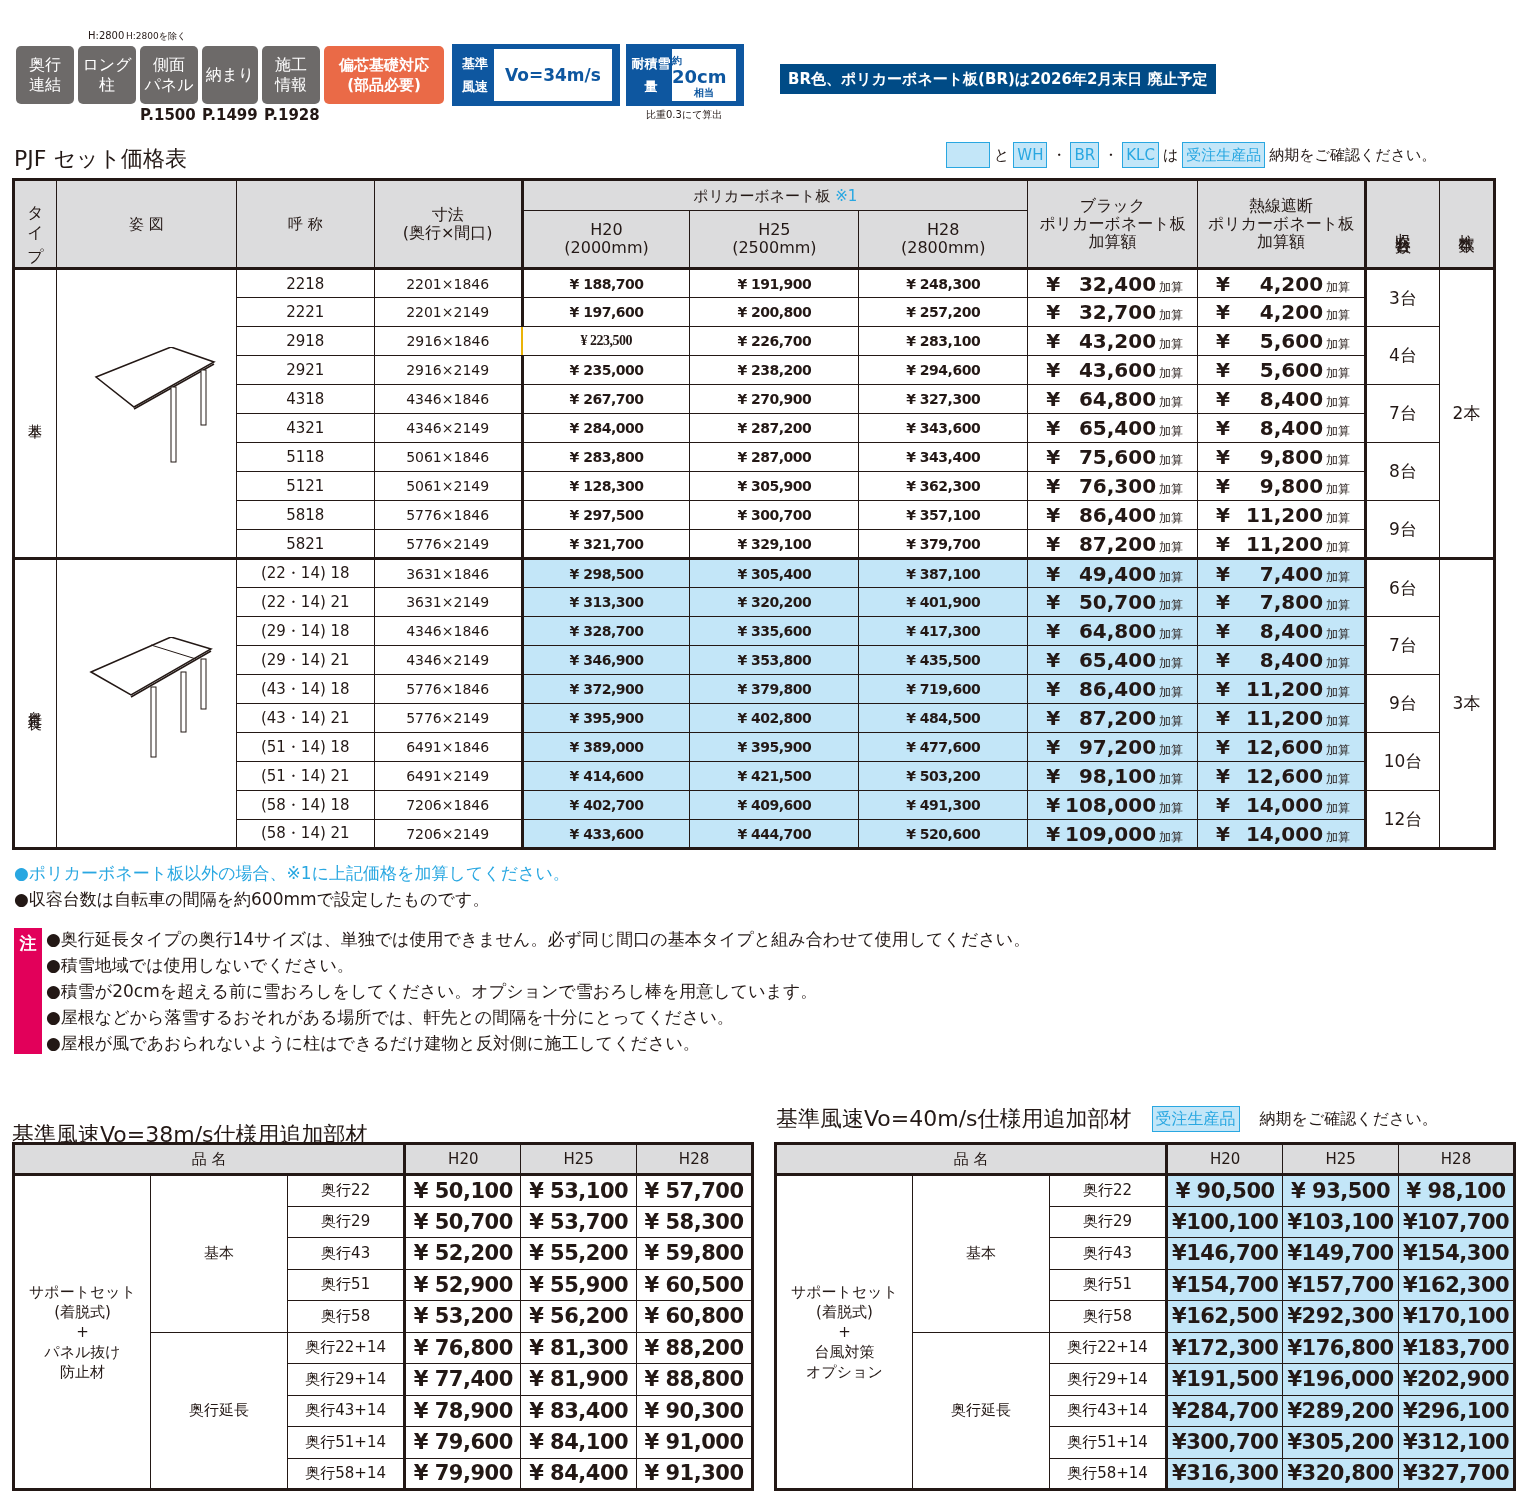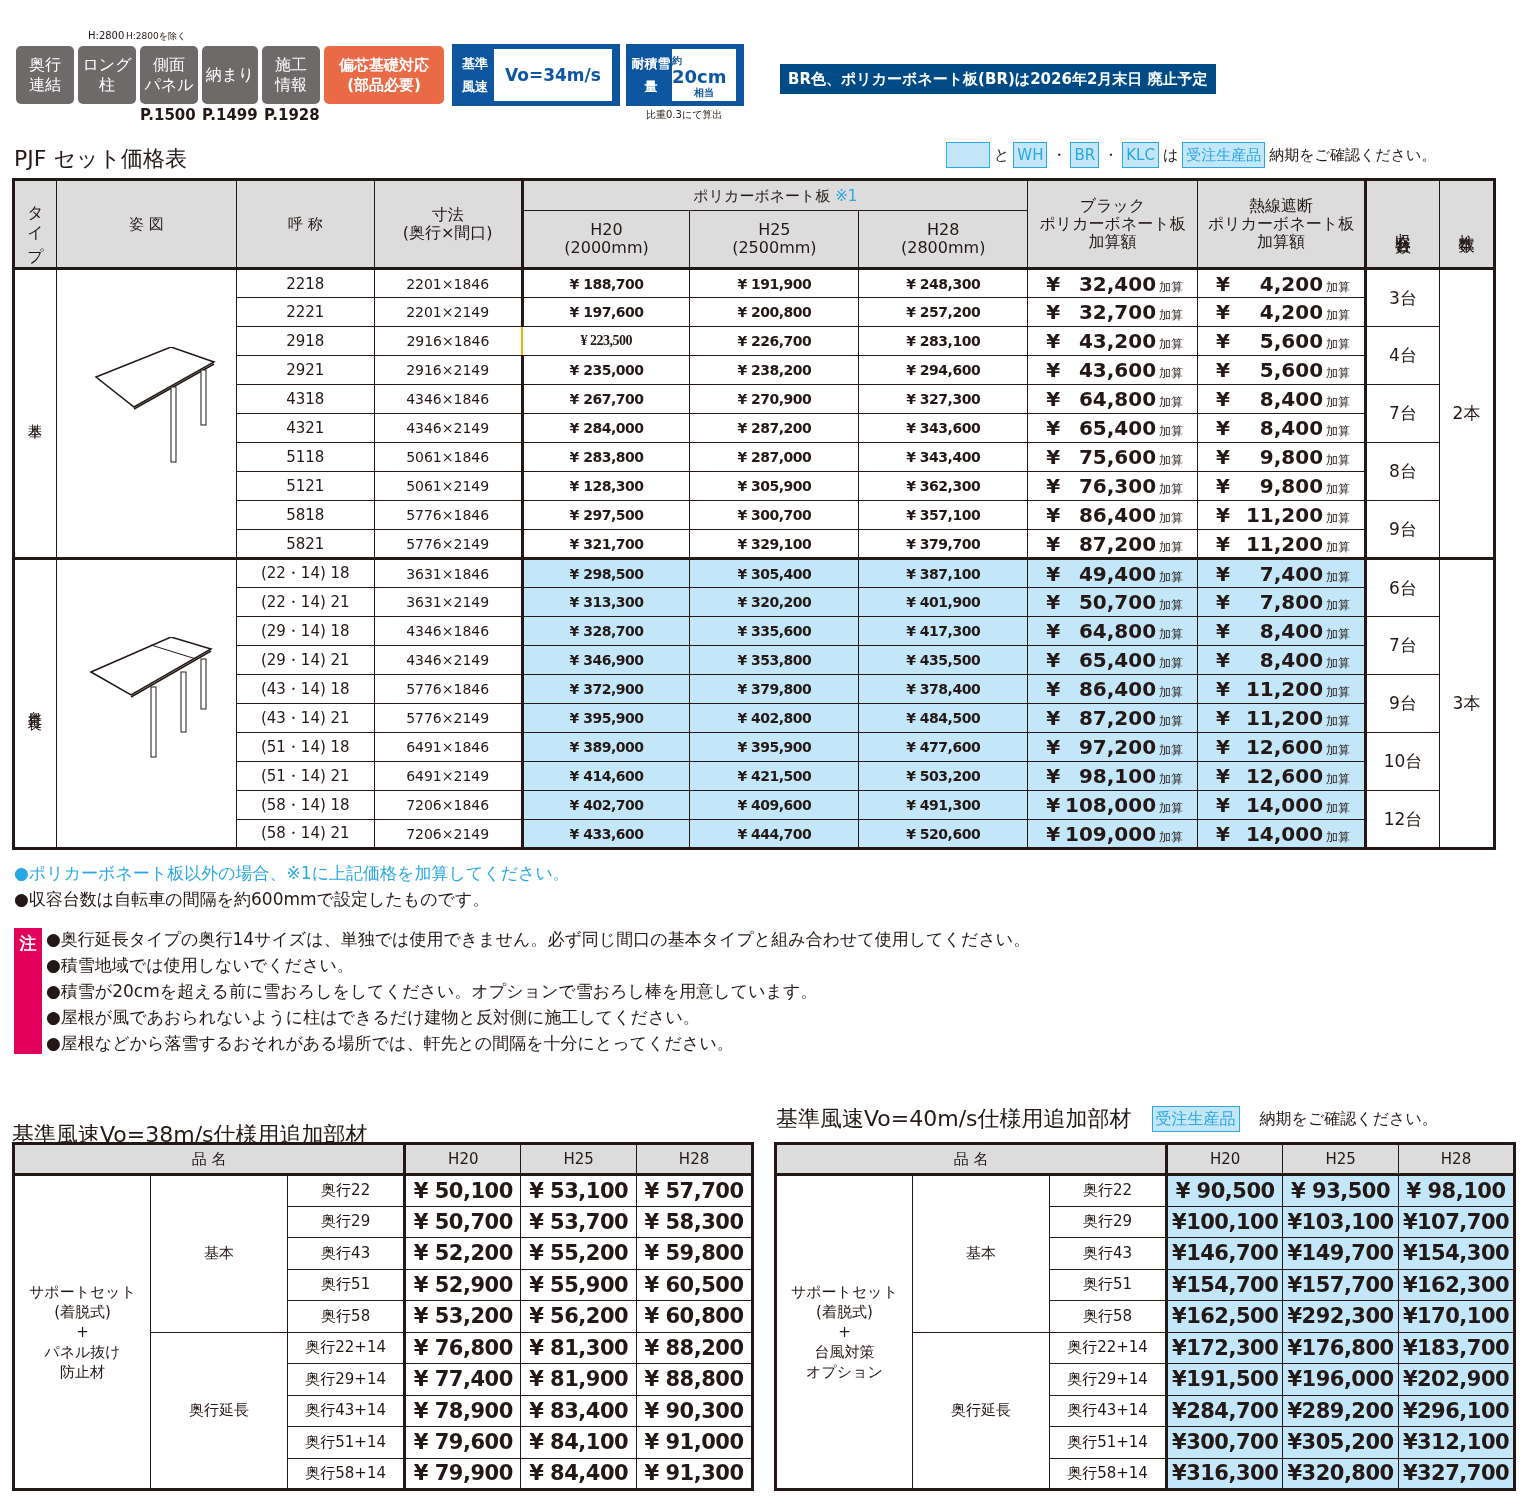--- a/index.html
+++ b/index.html
@@ -453,21 +453,21 @@
             <span style="margin-left:auto;">8,400</span>
             <span class="k">加算</span>
           </div>
         </td>
       </tr>
       <tr>
         <td style="font-size:15px;">(43・14) 18</td>
         <td class="dim">5776×1846</td>
         <td class="price blue" style="border-left:3px solid #231815;">¥ 372,900</td>
         <td class="price blue">¥ 379,800</td>
-        <td class="price blue">¥ 378,400</td>
+        <td class="price blue">¥ 719,600</td>
         <td class="blue">
           <div class="add">
             <span>¥</span>
             <span style="margin-left:auto;">86,400</span>
             <span class="k">加算</span>
           </div>
         </td>
         <td class="blue">
           <div class="add">
             <span>¥</span>
@@ -587,22 +587,22 @@
     </tbody>
 </table>
 
 <div class="notes" style="left:14px;top:860px;color:#29a7e1;">●ポリカーボネート板以外の場合、※1に上記価格を加算してください。</div>
 <div class="notes" style="left:14px;top:886px;">●収容台数は自転車の間隔を約600mmで設定したものです。</div>
 <div class="chu">注</div>
 <div class="notes" style="left:46px;top:926px;">
   <div>●奥行延長タイプの奥行14サイズは、単独では使用できません。必ず同じ間口の基本タイプと組み合わせて使用してください。</div>
   <div>●積雪地域では使用しないでください。</div>
   <div>●積雪が20cmを超える前に雪おろしをしてください。オプションで雪おろし棒を用意しています。</div>
+  <div>●屋根などから落雪するおそれがある場所では、軒先との間隔を十分にとってください。</div>
   <div>●屋根が風であおられないように柱はできるだけ建物と反対側に施工してください。</div>
-  <div>●屋根などから落雪するおそれがある場所では、軒先との間隔を十分にとってください。</div>
 </div>
 
 <div class="title" style="left:12px;top:1120px;">基準風速Vo=38m/s仕様用追加部材</div>
 <table class="sub" style="left:12px;top:1142px;width:742px;border:3px solid #231815;">
   <colgroup>
       <col style="width:138px">
       <col style="width:138px">
       <col style="width:118px">
       <col style="width:116px">
       <col style="width:116px">

